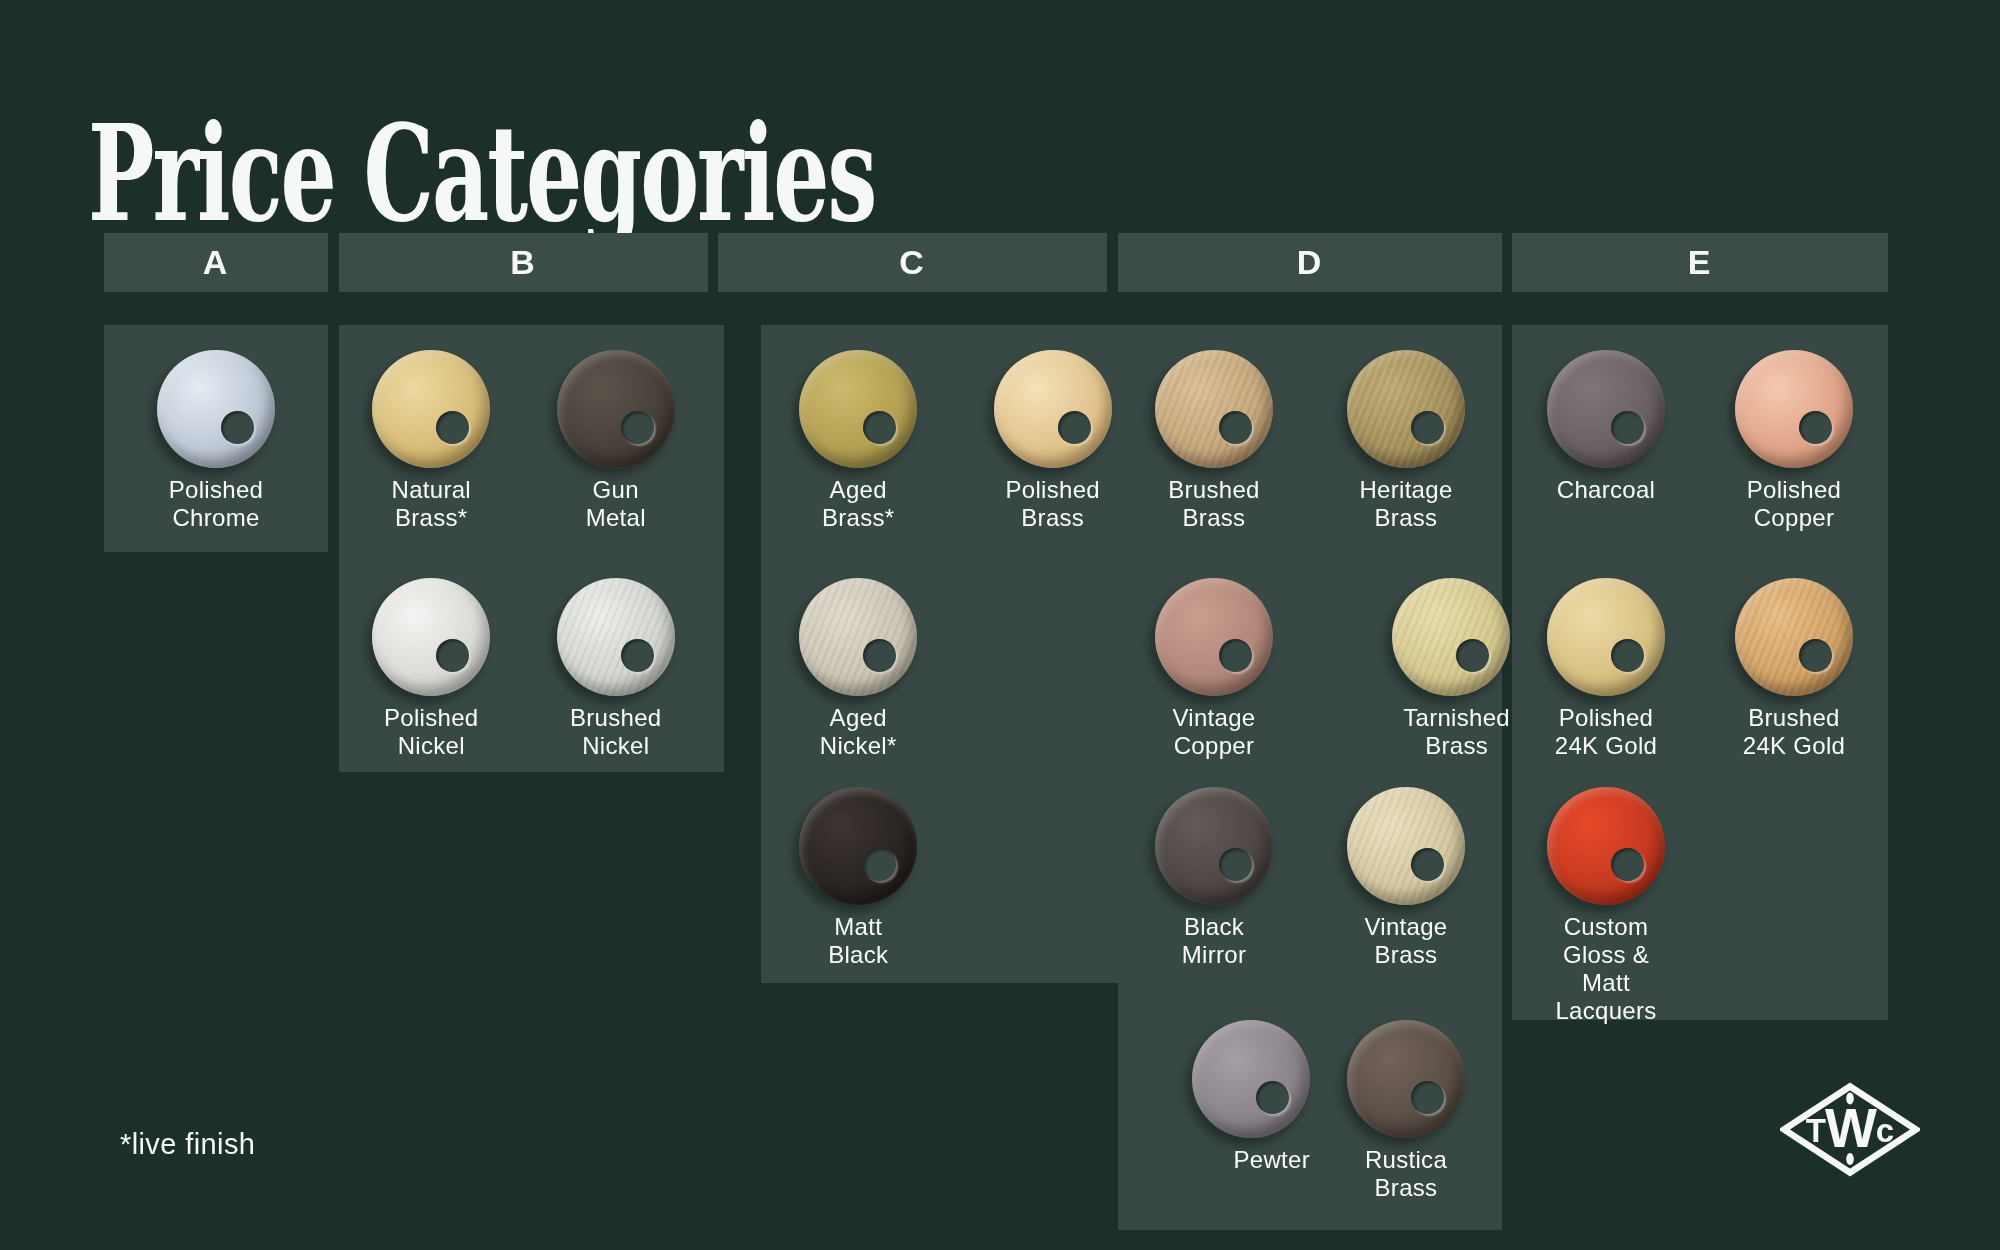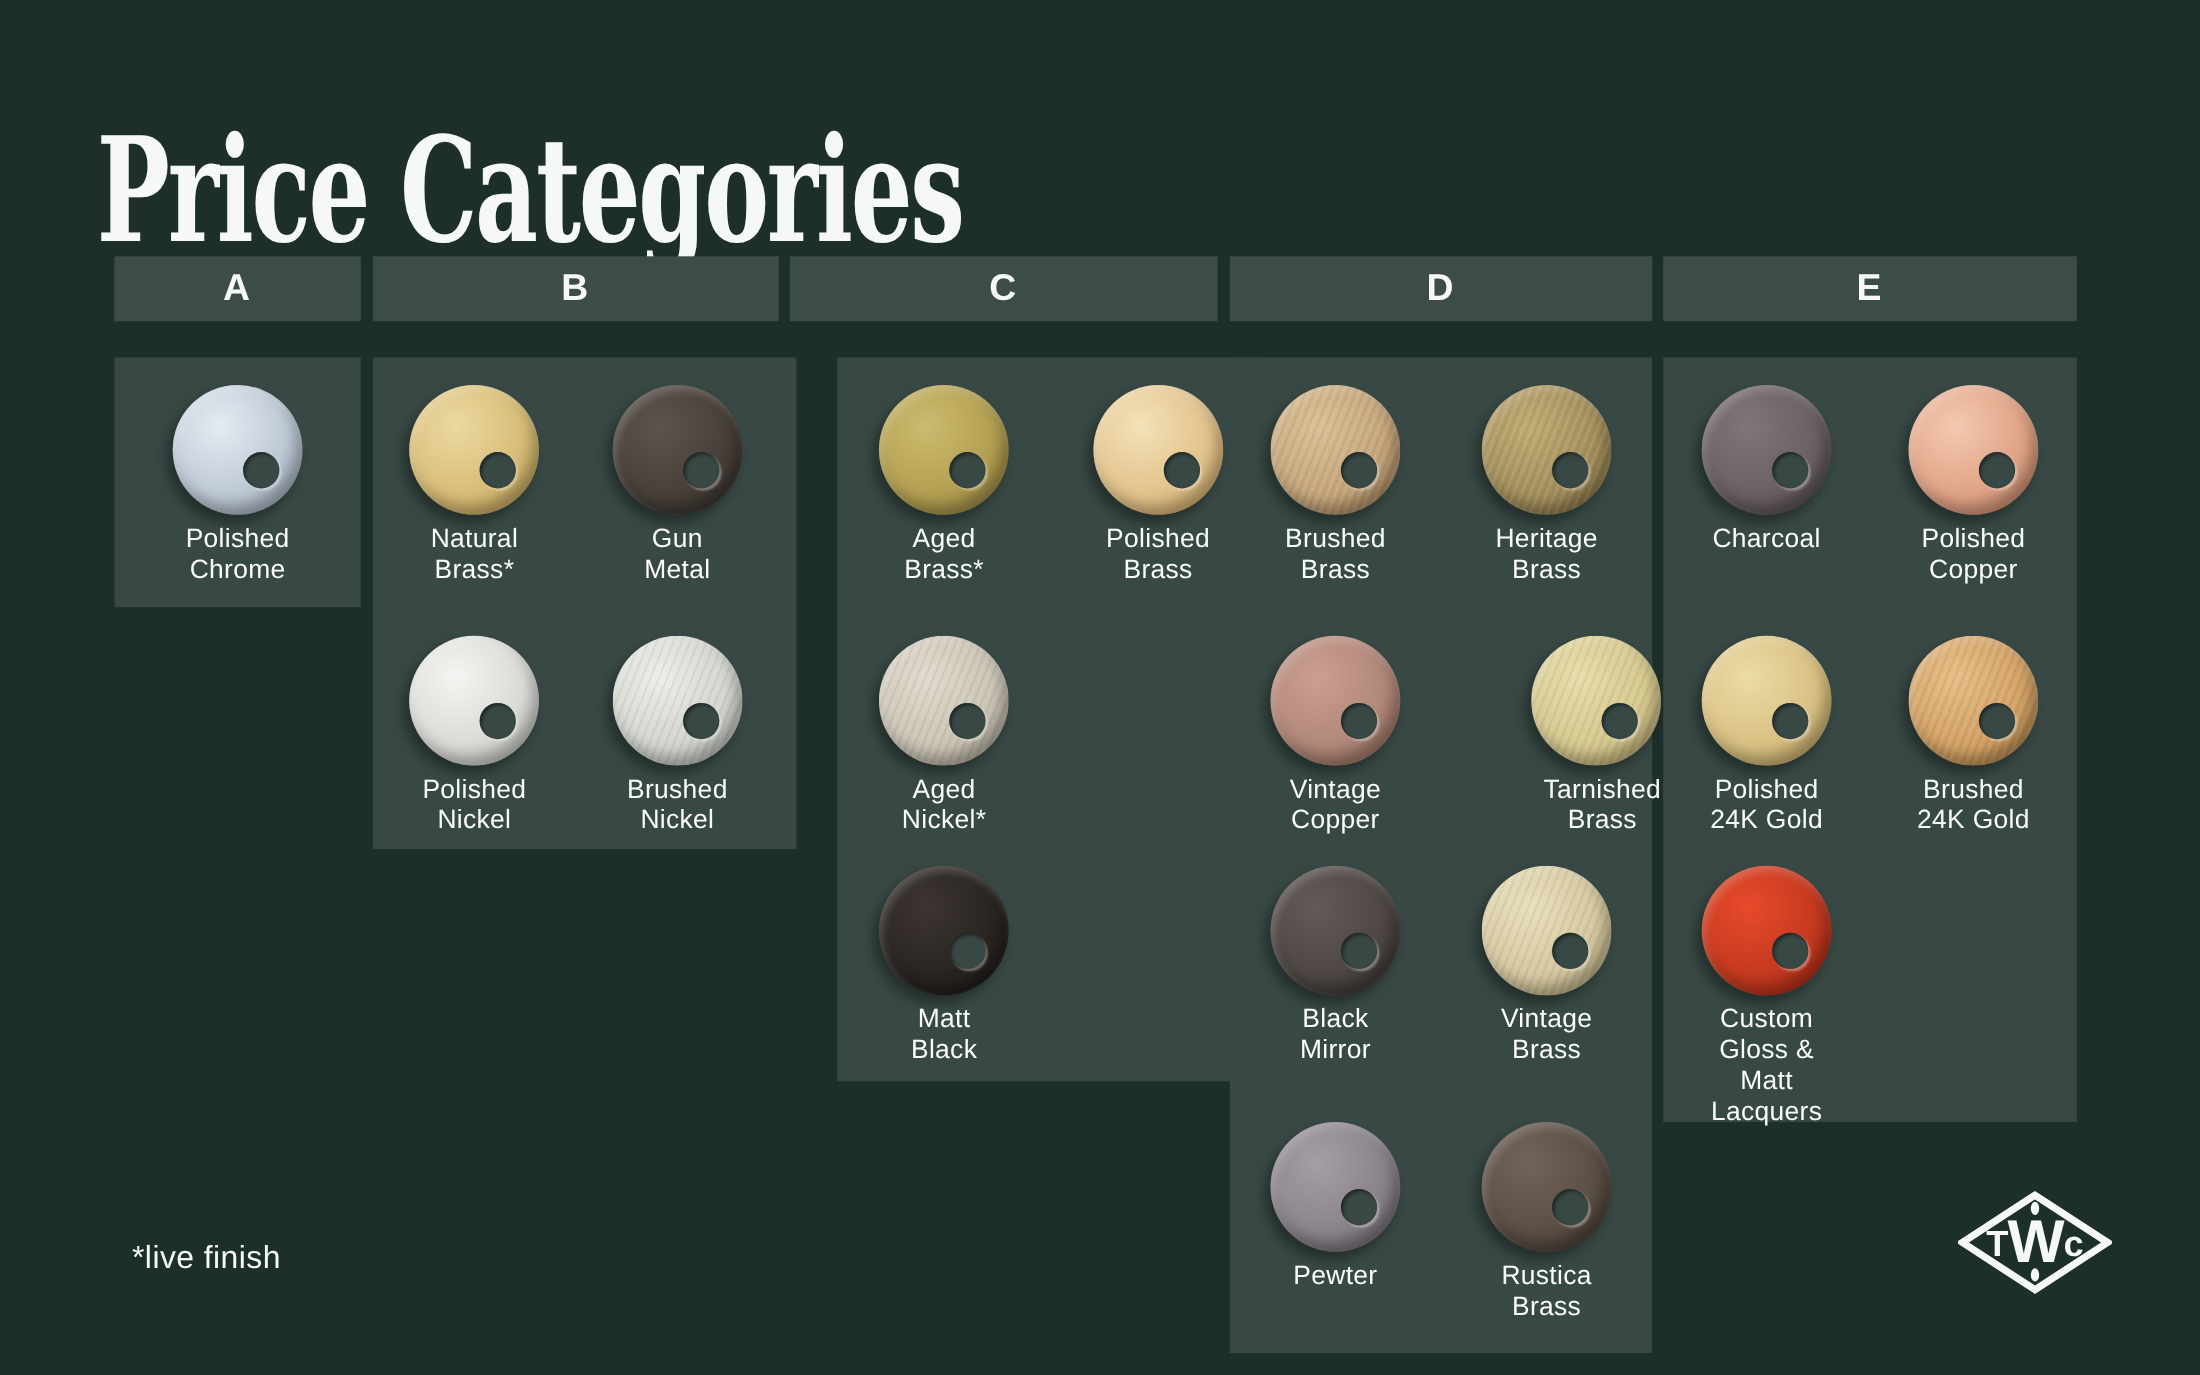--- a/index.html
+++ b/index.html
@@ -179,21 +179,21 @@
           <div class="flabel">Black
 Mirror</div>
         </div>
         <div class="cell" style="left: 192px; top: 462px; width: 192px;">
           <div class="disc" style="background: repeating-linear-gradient(112deg, rgba(255, 255, 255, 0.09) 0px, rgba(255, 255, 255, 0.09) 1.5px, rgba(255, 255, 255, 0) 1.5px, rgba(255, 255, 255, 0) 3.5px, rgba(0, 0, 0, 0.06) 3.5px, rgba(0, 0, 0, 0.06) 5px, rgba(0, 0, 0, 0) 5px, rgba(0, 0, 0, 0) 7px), radial-gradient(circle at 36% 32%, rgb(233, 223, 188) 0%, rgb(213, 200, 160) 55%, rgb(171, 158, 118) 100%);">
             <span class="hole"></span>
           </div>
           <div class="flabel">Vintage
 Brass</div>
         </div>
-        <div class="cell" style="left: 0px; top: 695px; width: 192px;">
+        <div class="cell" style="left: 0px; top: 695px; width: 192px; align-items: flex-end;">
           <div class="disc" style="background: radial-gradient(circle at 36% 32%, rgb(165, 158, 165) 0%, rgb(139, 132, 139) 55%, rgb(100, 93, 100) 100%);">
             <span class="hole"></span>
           </div>
           <div class="flabel">Pewter</div>
         </div>
         <div class="cell" style="left: 192px; top: 695px; width: 192px;">
           <div class="disc" style="background: radial-gradient(circle at 36% 32%, rgb(114, 100, 90) 0%, rgb(92, 79, 70) 55%, rgb(62, 52, 44) 100%);">
             <span class="hole"></span>
           </div>
           <div class="flabel">Rustica

